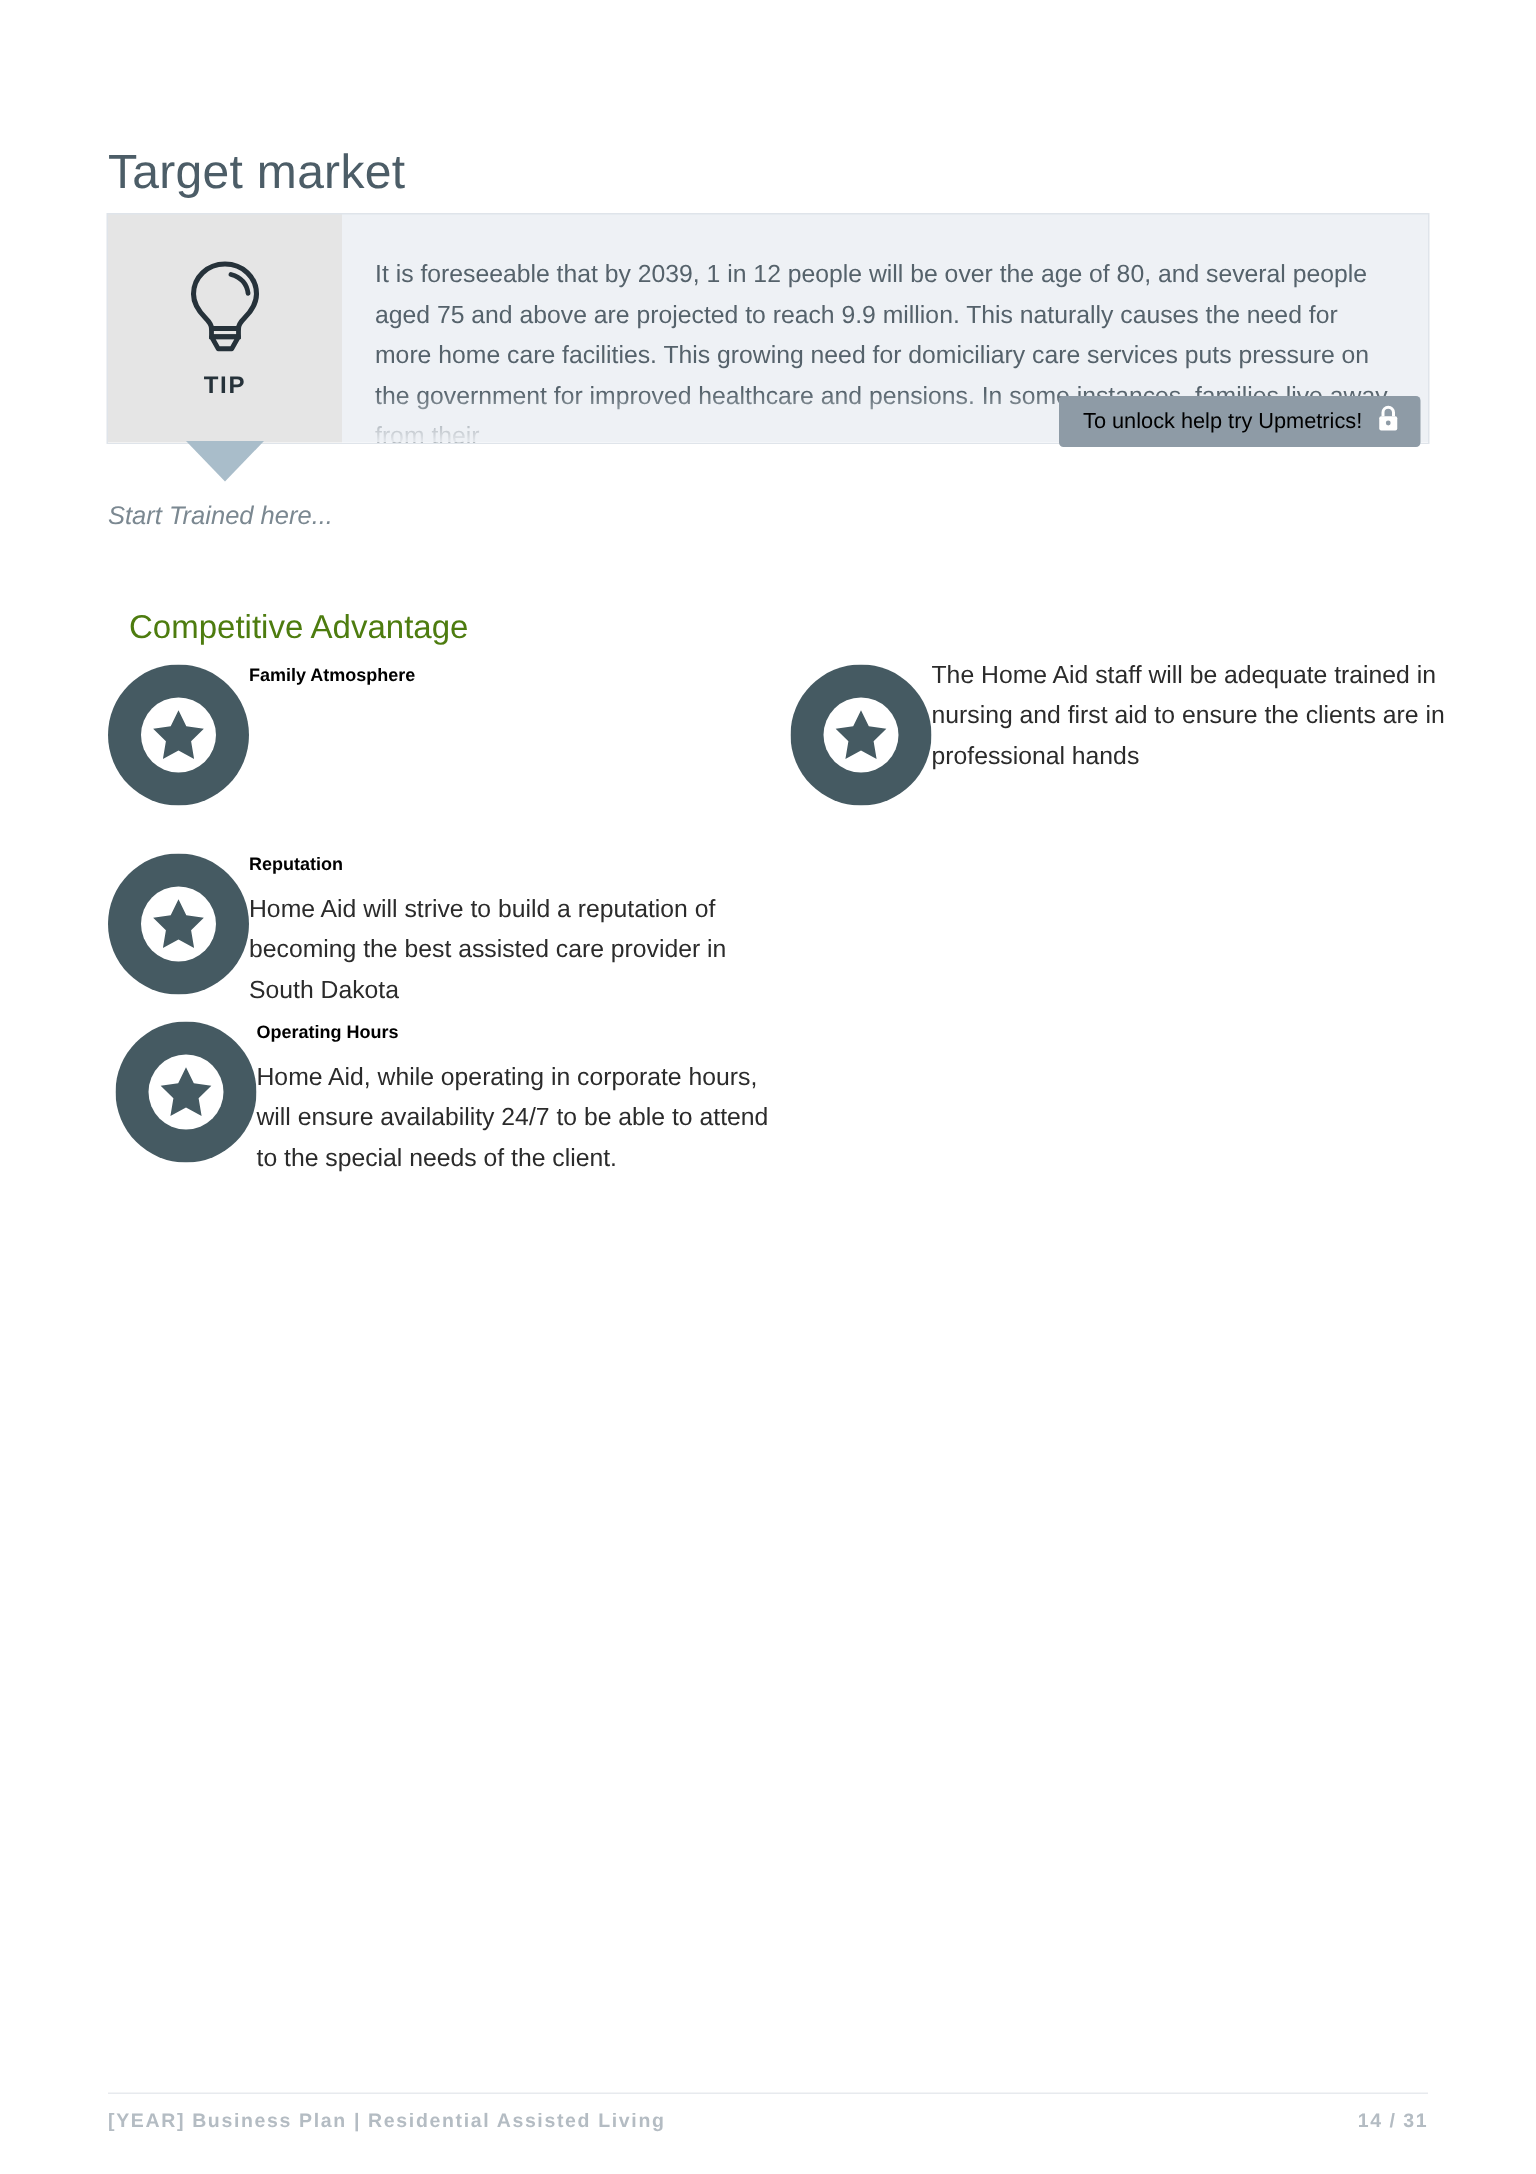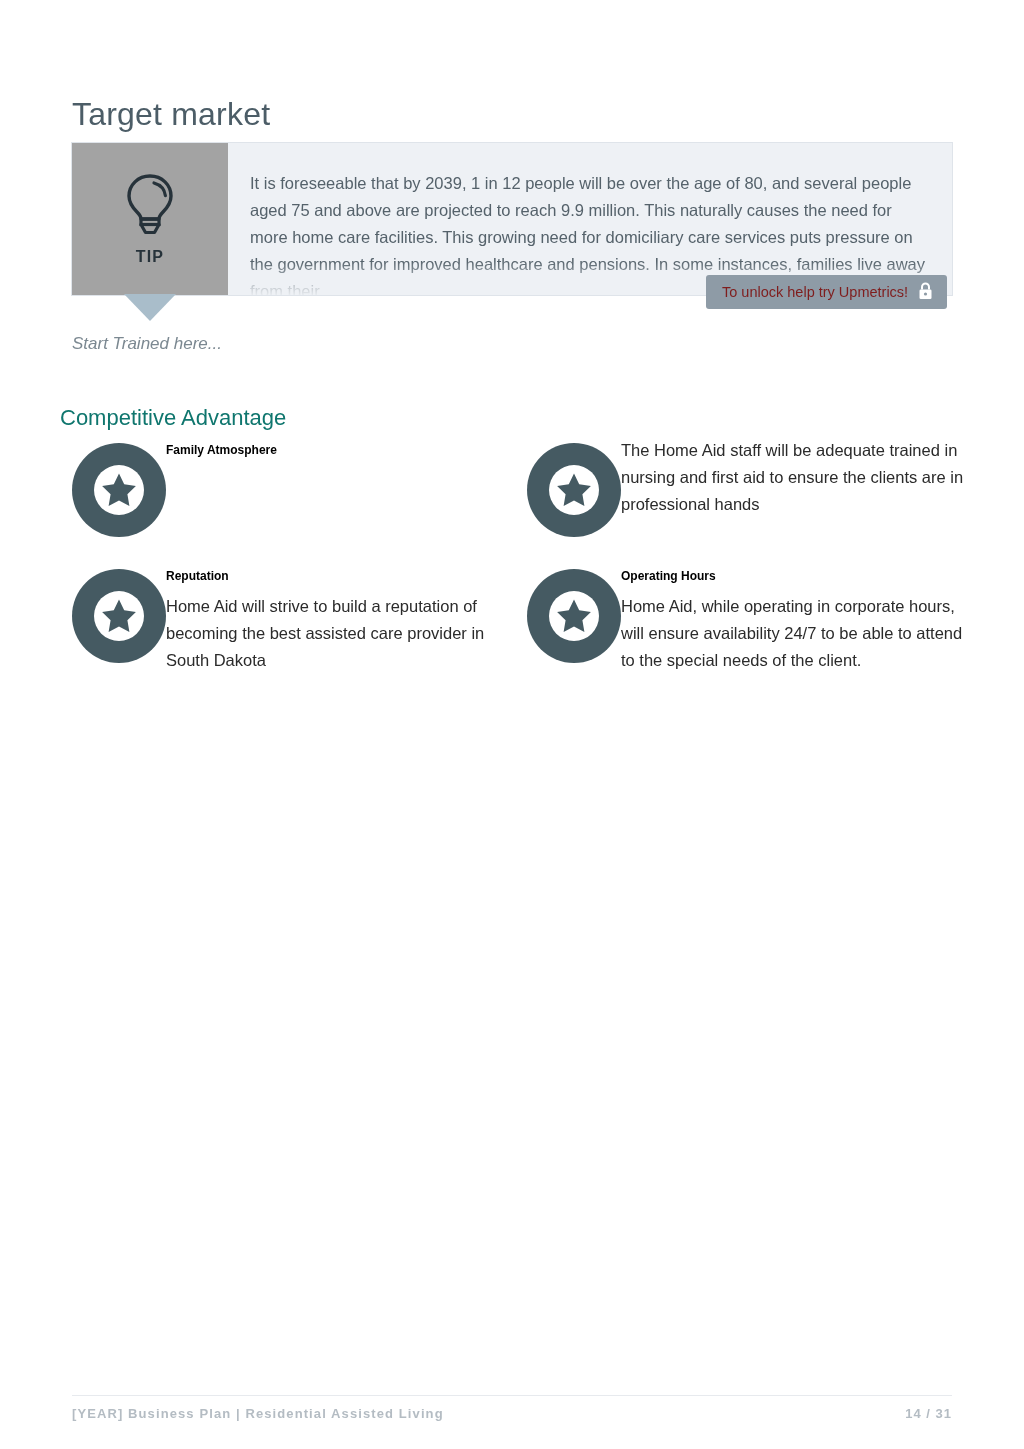--- a/index.html
+++ b/index.html
@@ -37,21 +37,21 @@
     position: absolute;
     left: 72px;
     top: 143px;
     width: 880px;
     height: 152px;
     display: flex;
     box-shadow: 0 0 0 1px #dfe4ea;
   }
   .tip-left {
     width: 156px;
-    background: #a3a3a3;
+    background: #e5e5e5;
     display: flex;
     flex-direction: column;
     align-items: center;
     justify-content: center;
     position: relative;
     flex: 0 0 156px;
   }
   .bulb-icon {
     display: block;
     margin-bottom: 4px;
@@ -104,59 +104,58 @@
   .unlock-badge {
     position: absolute;
     left: 706px;
     top: 264px;
     height: 34px;
     padding: 0 14px 0 16px;
     display: flex;
     align-items: center;
     gap: 10px;
     background: #8e9ba6;
-    color: #7f1d1d;
+    color: #000000;
     font-size: 14.5px;
     border-radius: 3px;
     white-space: nowrap;
-    margin-top: 11px;
   }
   .lock-icon { display: block; }
 
   
   .start-writing {
     position: absolute;
     left: 72px;
     top: 334px;
     font-size: 17px;
     font-style: italic;
     color: #7b8891;
   }
 
   
   .section-heading {
     position: absolute;
-    left: 60px;
+    left: 86px;
     top: 387px;
     font-size: 22px;
     font-weight: 400;
-    color: #0f766e;
+    color: #4d7c0f;
   }
 
   
   .adv-grid {
     position: absolute;
     left: 72px;
     top: 437px;
     width: 900px;
   }
   .adv-row {
     display: flex;
   }
-  .adv-row.row-2 { margin-top: 0; }
+  .adv-row.row-2 { margin-top: 0; flex-direction: column; }
   .adv-col {
     width: 450px;
     display: flex;
     align-items: flex-start;
     box-sizing: border-box;
   }
   .adv-col.col-2 { padding-left: 5px; }
   .adv-icon-wrap {
     flex: 0 0 94px;
     padding-top: 6px;

